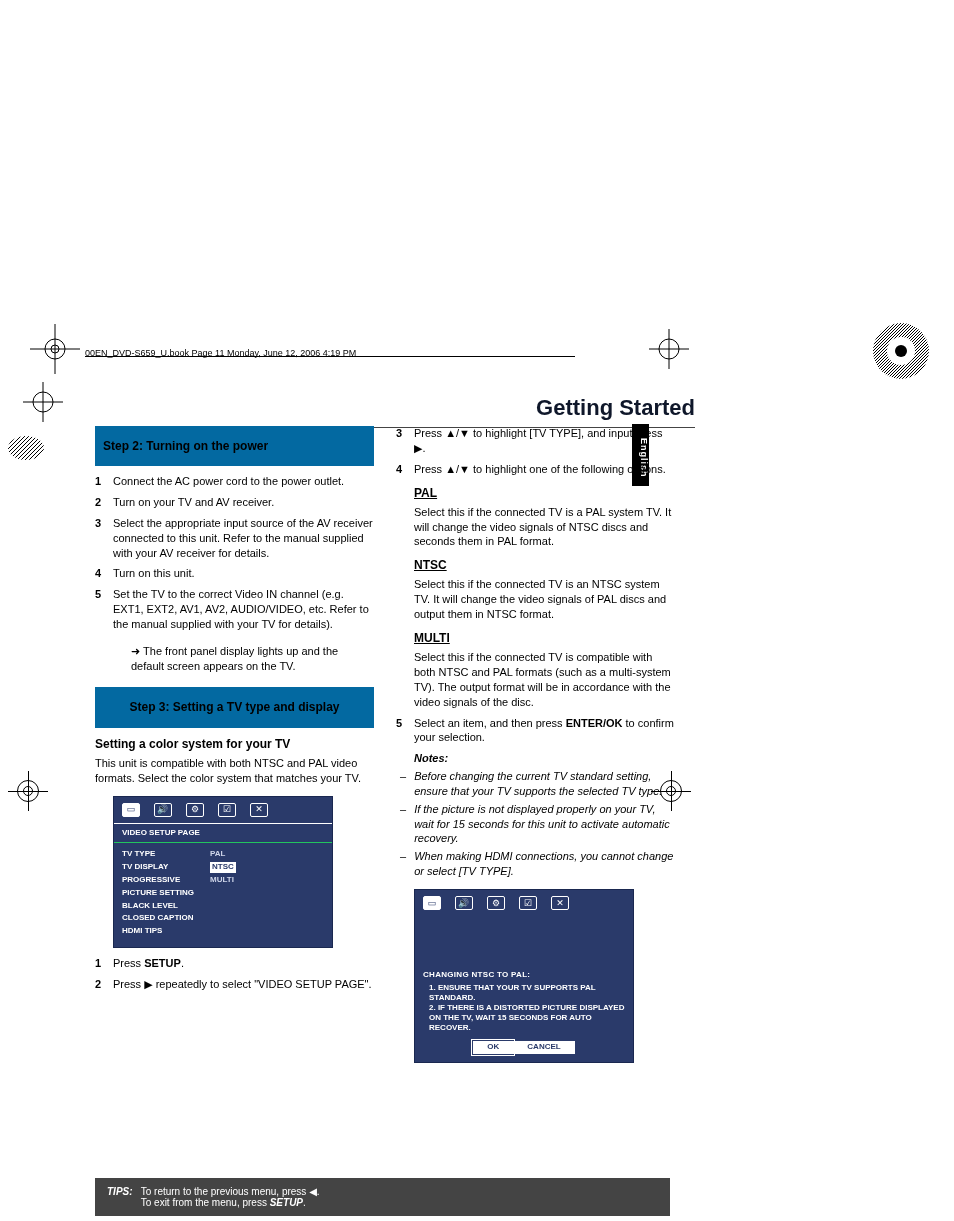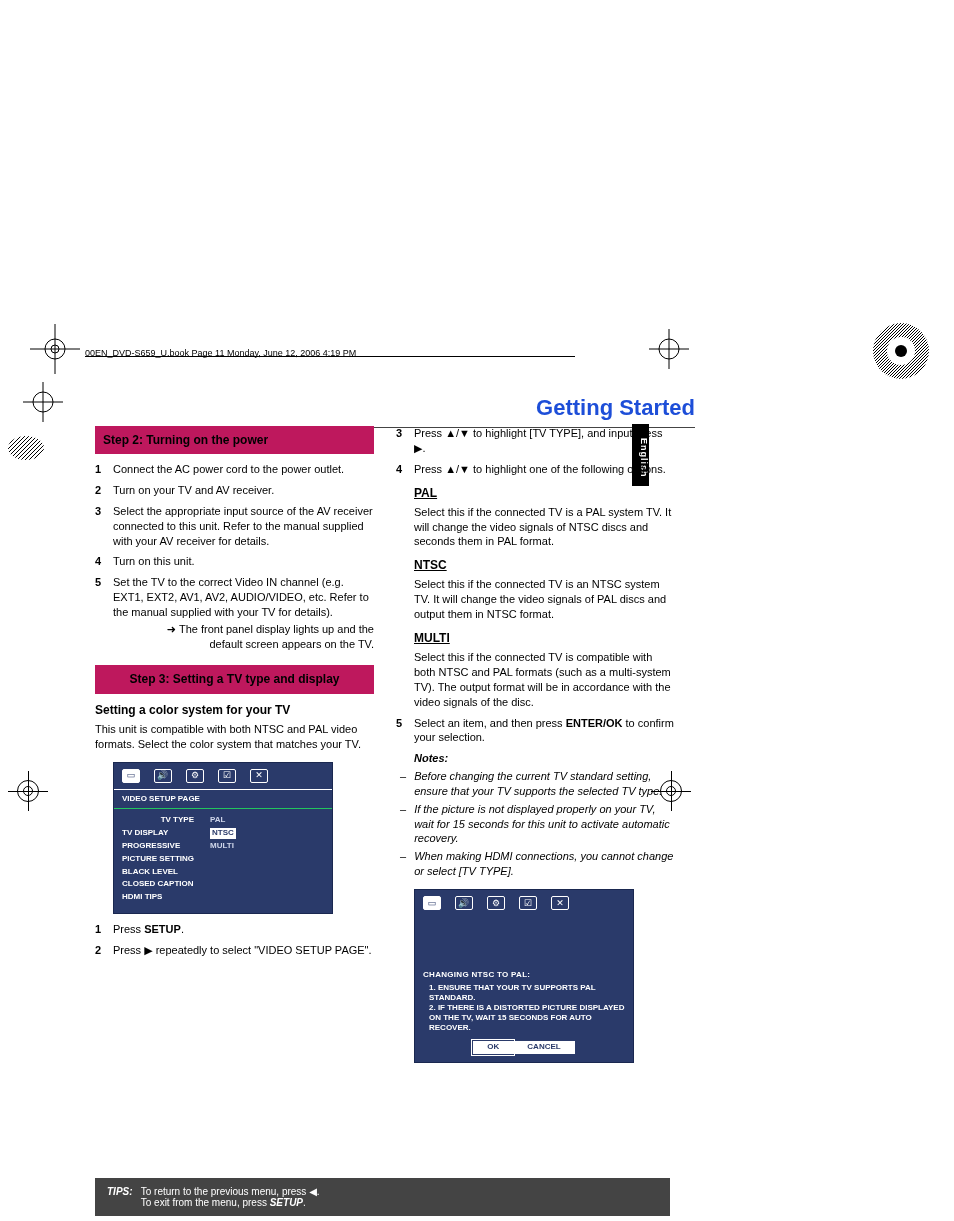--- a/index.html
+++ b/index.html
@@ -2,40 +2,40 @@
 <html><head>
 <meta charset="utf-8">
 <style>
   * { box-sizing: border-box; margin: 0; padding: 0; }
   html, body { width: 954px; height: 1221px; background: #fff; font-family: Arial, Helvetica, sans-serif; color: #000; position: relative; }
   .reg-target { position: absolute; width: 22px; height: 22px; border: 1px solid #000; border-radius: 50%; display:flex; align-items:center; justify-content:center; }
   .reg-target::before { content:""; position:absolute; width:1px; height:40px; background:#000; }
   .reg-target::after  { content:""; position:absolute; height:1px; width:40px; background:#000; }
   .reg-inner { width:10px; height:10px; border:1px solid #000; border-radius:50%; }
   .bookline { position:absolute; left:85px; top:348px; font-size:9px; }
-  .pagehdr  { position:absolute; top:395px; width:600px; left:95px; text-align:right; font-size:22px; font-weight:bold; color:#1d4ed8; border-bottom:1px solid #444; padding-bottom:6px;}
+  .pagehdr  { position:absolute; top:395px; width:600px; left:95px; text-align:right; font-size:22px; font-weight:bold; color:#0f172a; border-bottom:1px solid #444; padding-bottom:6px;}
   .langtab  { position:absolute; left:632px; top:424px; width:17px; height:62px; background:#000; color:#fff; font-size:9px; font-weight:bold; writing-mode:vertical-rl; text-align:center; padding-top:6px; letter-spacing:1px;}
   .cols { position:absolute; left:95px; top:426px; display:flex; gap:22px; width:580px; }
   .col { width:50%; font-size:11px; line-height:1.35; }
-  .stepbox { background:#be185d; font-weight:bold; padding:6px 8px; font-size:12px; margin-bottom:8px; }
+  .stepbox { background:#0369a1; font-weight:bold; padding:12px 8px; font-size:12px; margin-bottom:8px; }
   ol.numlist { list-style:none; padding:0; }
   ol.numlist > li { display:flex; gap:8px; margin-bottom:6px; }
   ol.numlist > li > .n { font-weight:bold; min-width:10px; }
-  .arrowline { margin-left:18px; margin-top:2px;text-align:right; }
+  .arrowline { margin-left:18px; margin-top:12px; }
   .subhead { font-weight:bold; font-size:12px; margin:8px 0 4px; }
   .underline { text-decoration:underline; }
   .menubox { border:1px solid #1a2850; background:#2a3a6a; color:#fff; width:220px; margin:10px 0 8px 18px; font-size:8px; }
   .menurow { display:flex; align-items:center; gap:14px; padding:6px 8px; }
   .menurow .ico { width:18px; height:14px; border:1px solid #fff; border-radius:2px; display:flex; align-items:center; justify-content:center; font-size:9px;}
   .ico.active { background:#fff; color:#2a3a6a; }
   .menutitle { padding:4px 8px; font-weight:bold; border-top:1px solid #fff; border-bottom:1px solid #22c55e;}
   .menulist { display:flex; padding:6px 8px 10px; gap:16px;}
   .menulist .ml { display:flex; flex-direction:column; gap:2px; font-weight:bold;}
   .menulist .mr { display:flex; flex-direction:column; gap:2px; font-weight:bold; color:#cfd6ea;}
-  .ml .sel { color:#fff;text-align:right; }
+  .ml .sel { color:#fff; }
   .mr .hi  { background:#fff; color:#2a3a6a; padding:0 2px;}
   .notes { font-style:italic; margin-top:6px; }
   .noteitem { display:flex; gap:8px; margin:3px 0 0 4px; font-style:italic;}
   .dialogbox { border:1px solid #1a2850; background:#2a3a6a; color:#fff; width:220px; margin:10px 0 0 18px; font-size:8px; padding-bottom:8px;}
   .dlgtitle { padding:6px 8px 2px; font-weight:bold; letter-spacing:0.3px;margin-top:48px;}
   .dlgline  { padding:0 8px 0 14px; font-weight:bold; line-height:1.25;}
   .dlgbtns  { display:flex; justify-content:center; margin-top:8px;}
   .dlgbtn   { background:#fff; color:#2a3a6a; font-weight:bold; font-size:8px; padding:1px 14px;}
   .dlgbtn.sel { outline:1px solid #fff; outline-offset:1px;}
   .tipsbar { position:absolute; left:95px; top:1178px; width:575px; background:#444; color:#fff; font-size:10px; padding:8px 12px; }

